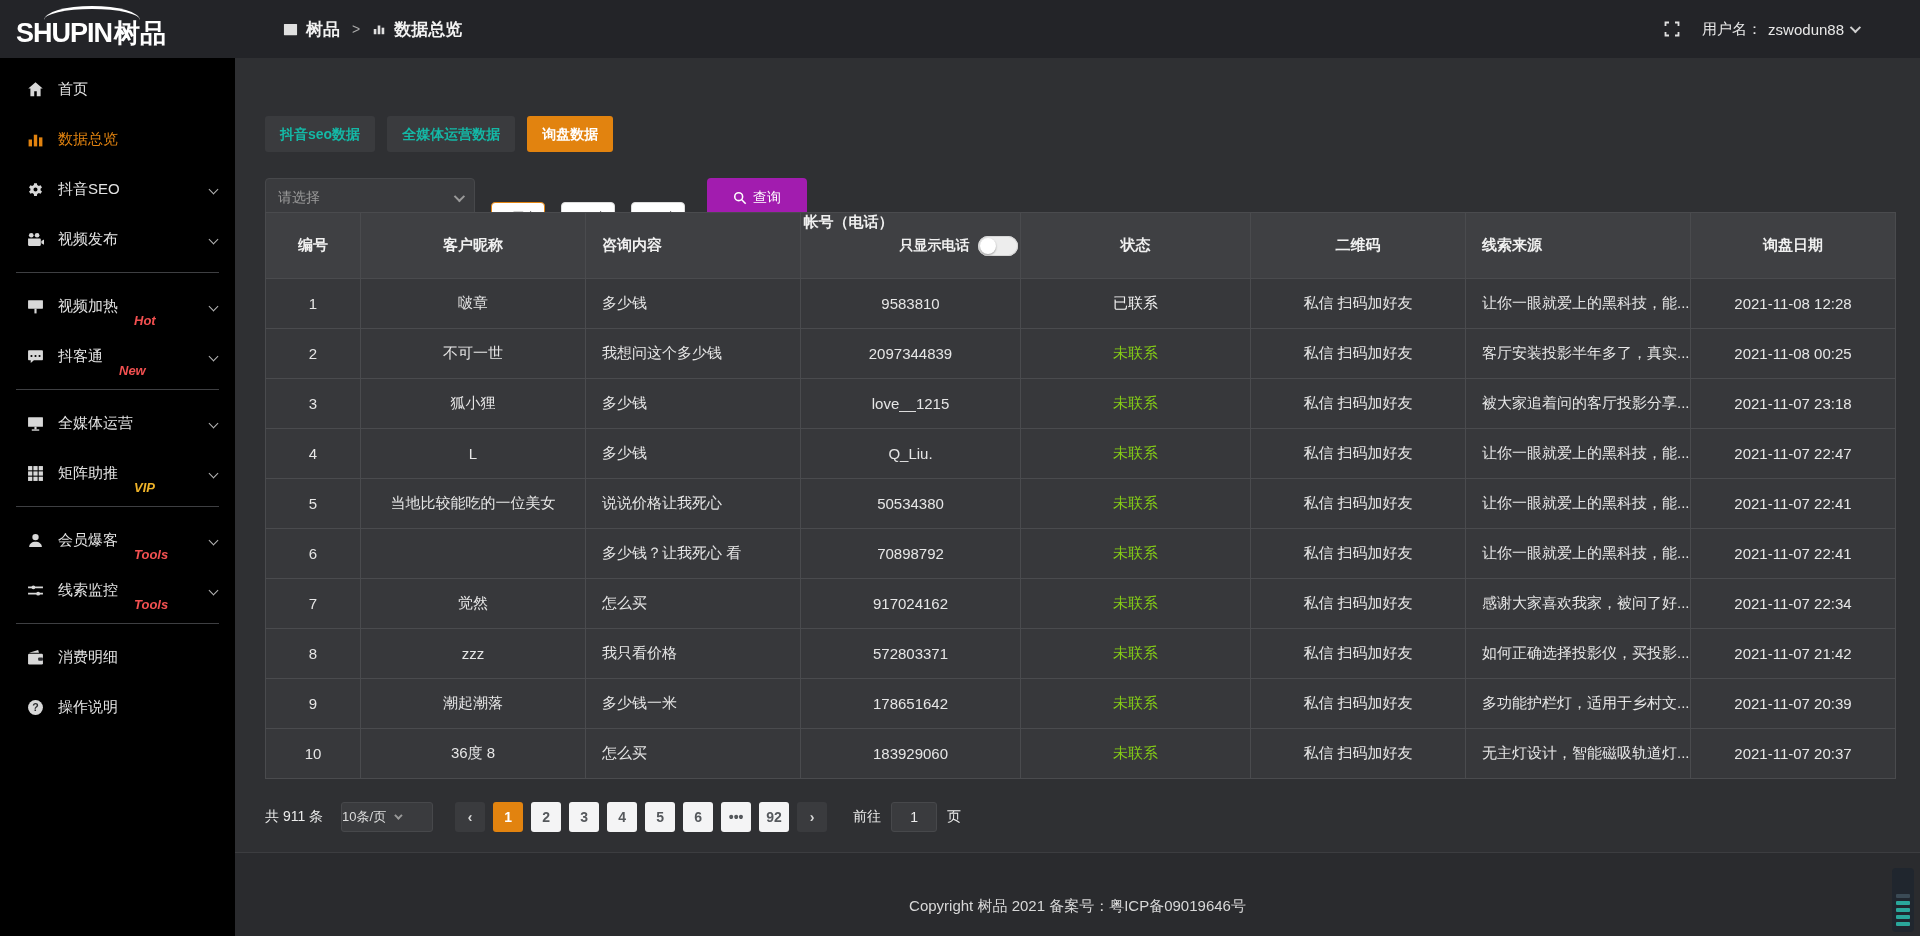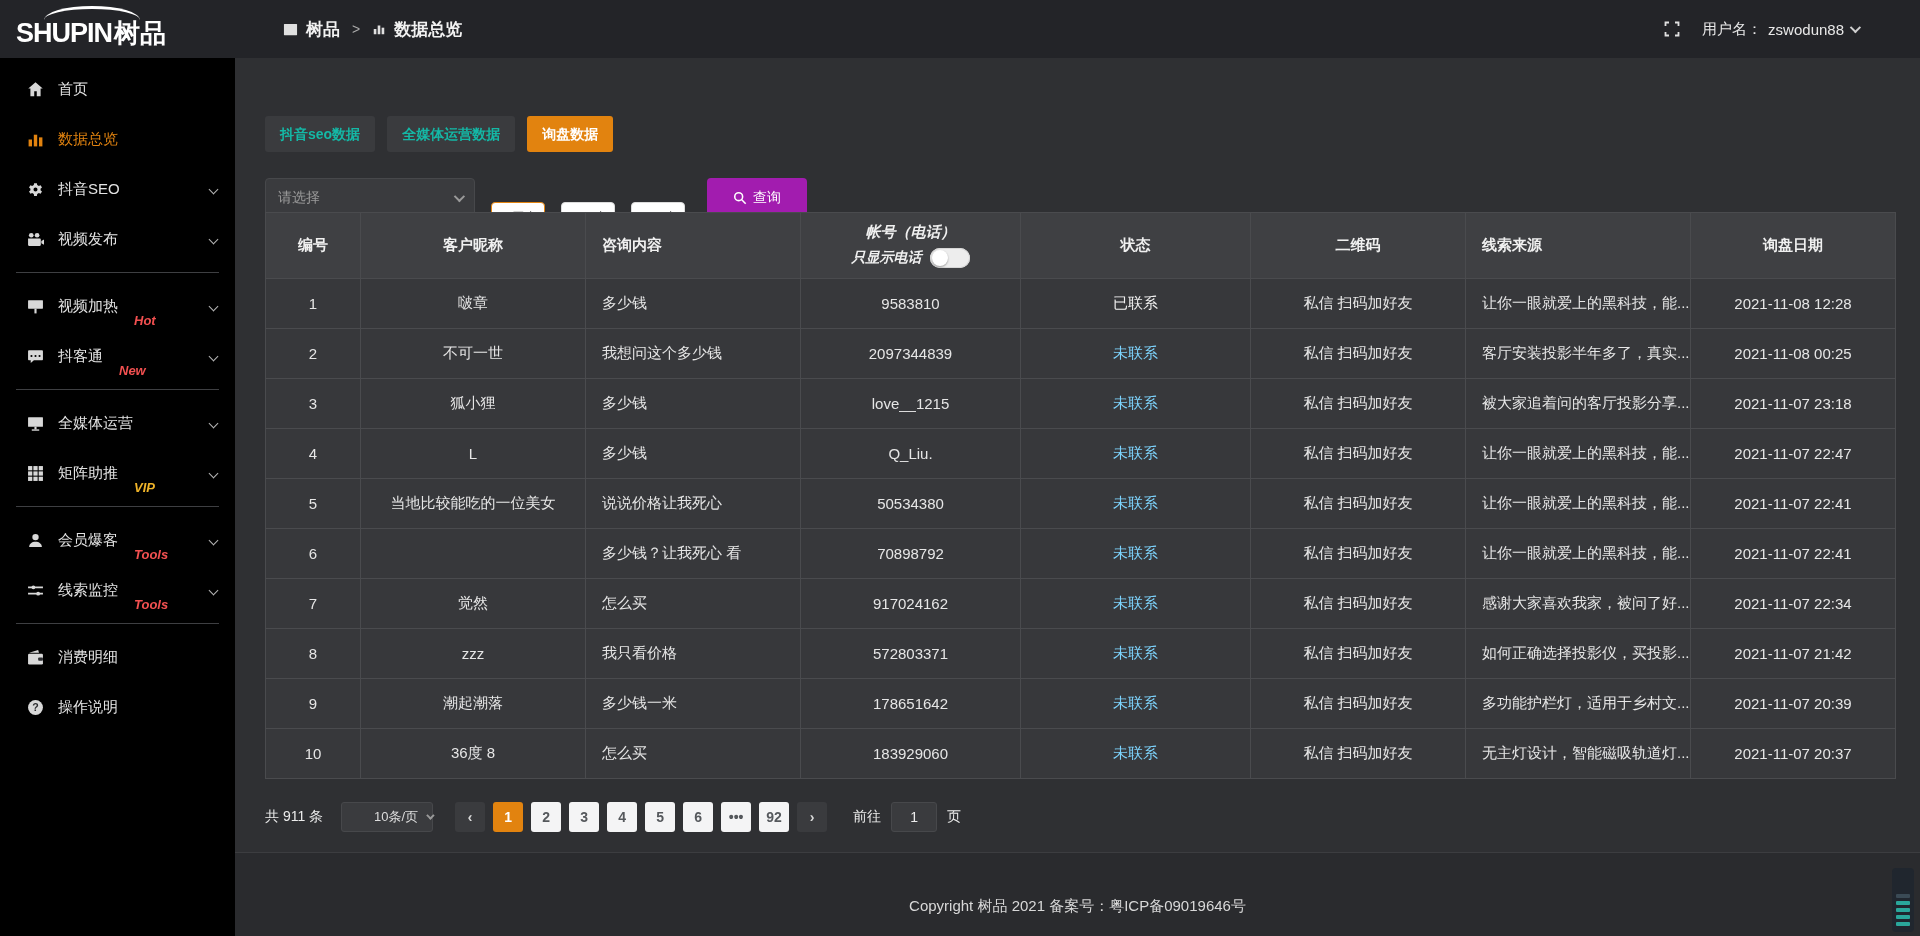--- a/index.html
+++ b/index.html
@@ -42,31 +42,31 @@
   .period-btn.active { border:1px solid #e2830f; }
   .search-btn { height:40px; padding:0 26px; background:#a21caf; color:#fff; border-radius:4px; display:flex; align-items:center; gap:6px; font-size:14px; margin-left:22px; cursor:pointer; }
 
   
   .data-table { position:absolute; left:265px; top:212px; width:1630px; border-collapse:collapse; table-layout:fixed; font-size:15px; }
   .data-table th, .data-table td { border:1px solid #4a4b4e; text-align:center; overflow:hidden; white-space:nowrap; }
   .data-table thead th { background:#3f4043; color:#f0f0f0; font-weight:bold; height:66px; }
   .data-table tbody td { background:#37383b; height:50px; color:#e6e6e6; }
   .data-table th.al, .data-table td.al { text-align:left; padding-left:16px; }
   .cell-link { color:#d9862f; cursor:pointer; }
-  .status.pending { color:#7dd3fc; }
+  .status.pending { color:#84cc16; }
   .status.contacted { color:#f0f0f0; }
-  .th-account { display:flex; flex-direction:column; align-items:center; justify-content:center; gap:6px; height:100%;font-style:italic; }
+  .th-account { display:flex; flex-direction:row; justify-content:center; gap:6px; height:100%; }
   .toggle-line { display:flex; align-items:center; gap:8px; font-weight:bold; font-size:14px; }
   .toggle { width:40px; height:20px; border-radius:10px; background:#ededed; position:relative; cursor:pointer; box-shadow:inset 0 0 0 1px #d6d6d6; }
   .toggle .knob { position:absolute; left:2px; top:2px; width:16px; height:16px; border-radius:50%; background:#fff; box-shadow:0 1px 2px rgba(0,0,0,.35); }
 
   
   .pagination { position:absolute; left:265px; top:802px; display:flex; align-items:center; font-size:14px; color:#ececec; }
   .pg-total { margin-right:18px; font-size:14px; }
-  .pg-size { width:92px; height:30px; background:#3a3b3e; border:1px solid #47484b; border-radius:3px; display:flex; align-items:center; justify-content:flex-end; gap:8px; font-size:13px; color:#dcdcdc; cursor:pointer; margin-right:22px; }
+  .pg-size { width:92px; height:30px; background:#3a3b3e; border:1px solid #47484b; border-radius:3px; display:flex; align-items:center; justify-content:flex-start; gap:8px; font-size:13px; color:#dcdcdc; cursor:pointer; margin-right:22px; }
   .pg-size .chev-css { width:6px; height:6px; border-color:#9a9a9a; }
   .pg-btn { min-width:30px; height:30px; border-radius:3px; display:flex; align-items:center; justify-content:center; margin-right:8px; font-size:14px; cursor:pointer; }
   .pg-arrow { background:#3a3b3e; color:#d8d8d8; font-weight:bold; }
   .pg-num { background:#f4f4f5; color:#55585c; font-weight:bold; }
   .pg-num.active { background:#e2830f; color:#fff; }
   .pg-goto { display:flex; align-items:center; gap:10px; margin-left:18px; }
   .pg-input { width:46px; height:30px; background:#3a3b3e; border:1px solid #47484b; border-radius:3px; color:#ececec; text-align:center; font-size:14px; }
 
   
   .footer { position:absolute; left:235px; top:852px; width:1685px; height:84px; background:#2a2b2e; border-top:1px solid #3c3d40; display:flex; justify-content:center; }

